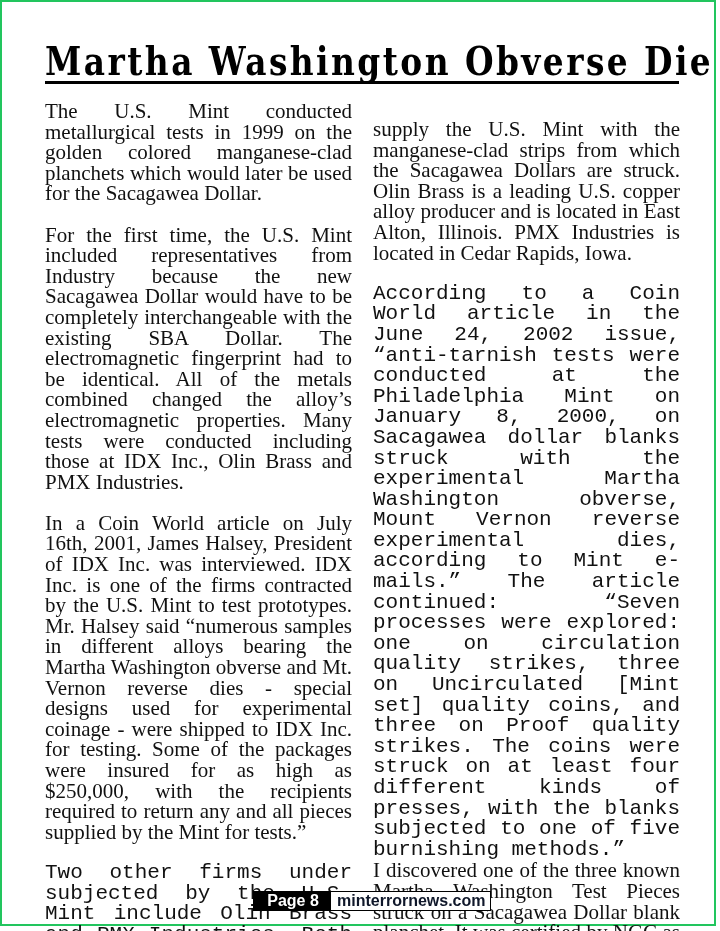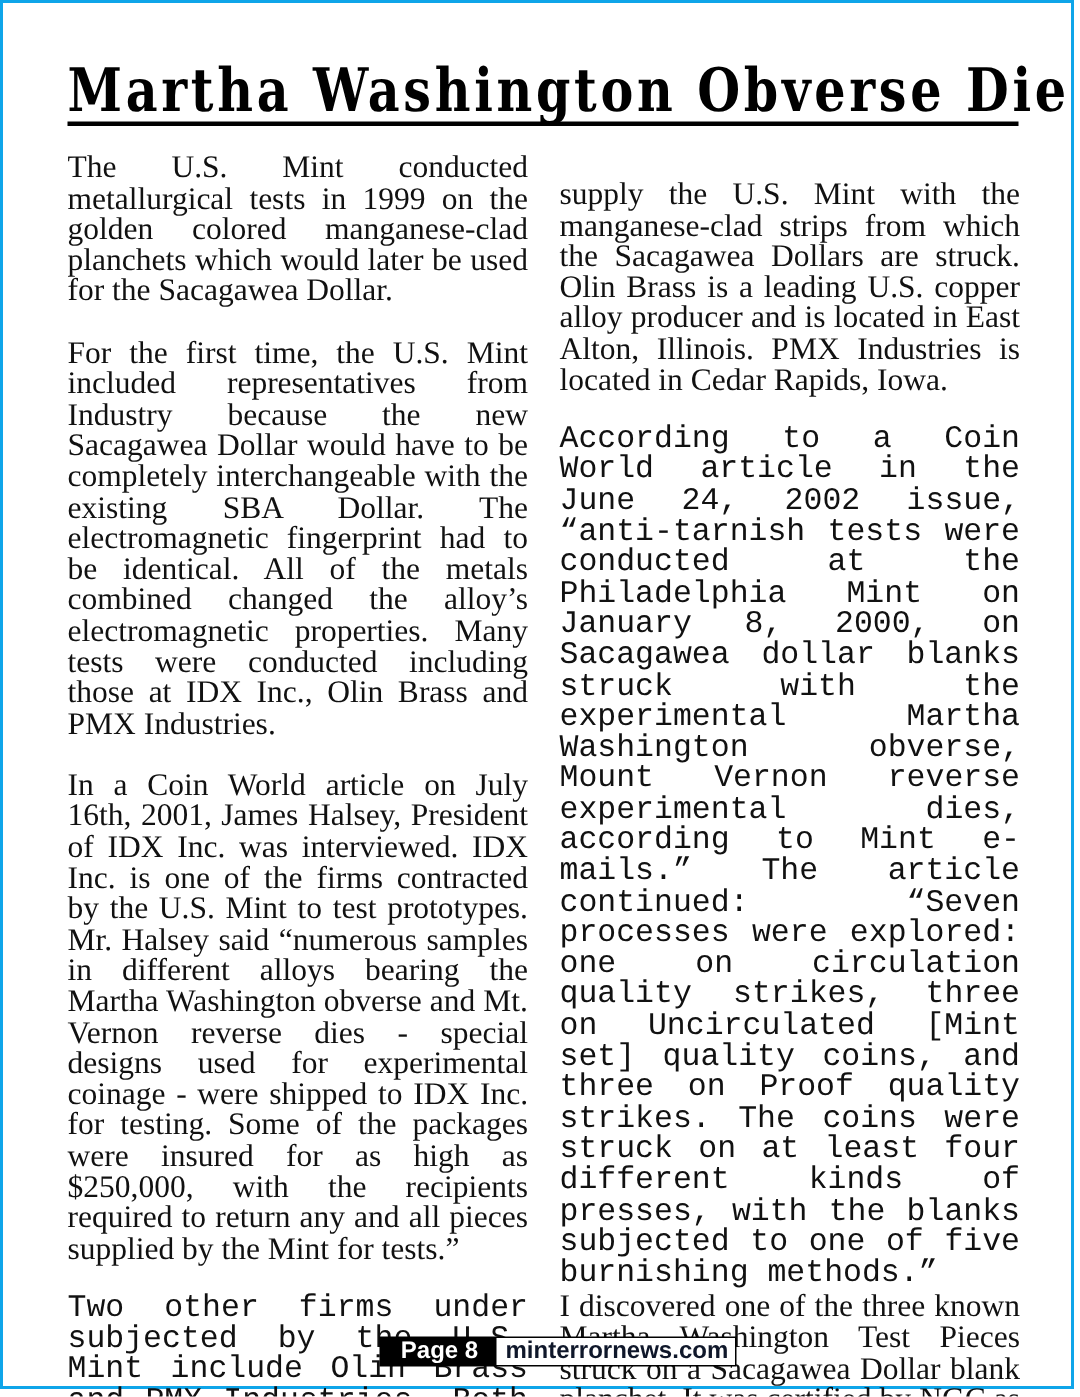--- a/index.html
+++ b/index.html
@@ -12,21 +12,21 @@
     height: 931px;
     position: relative;
     overflow: hidden;
   }
   .page {
     position: absolute;
     left: 0;
     top: 0;
     width: 716px;
     height: 926px;
-    border: 2px solid #0ea5e9;
+    border: 2px solid #22c55e;
     border-top-width: 2px;
     background: #ffffff;
     box-sizing: border-box;
   }
   .title {
     position: absolute;
     left: 43px;
     top: 36px;
     width: 634px;
     height: 46px;

